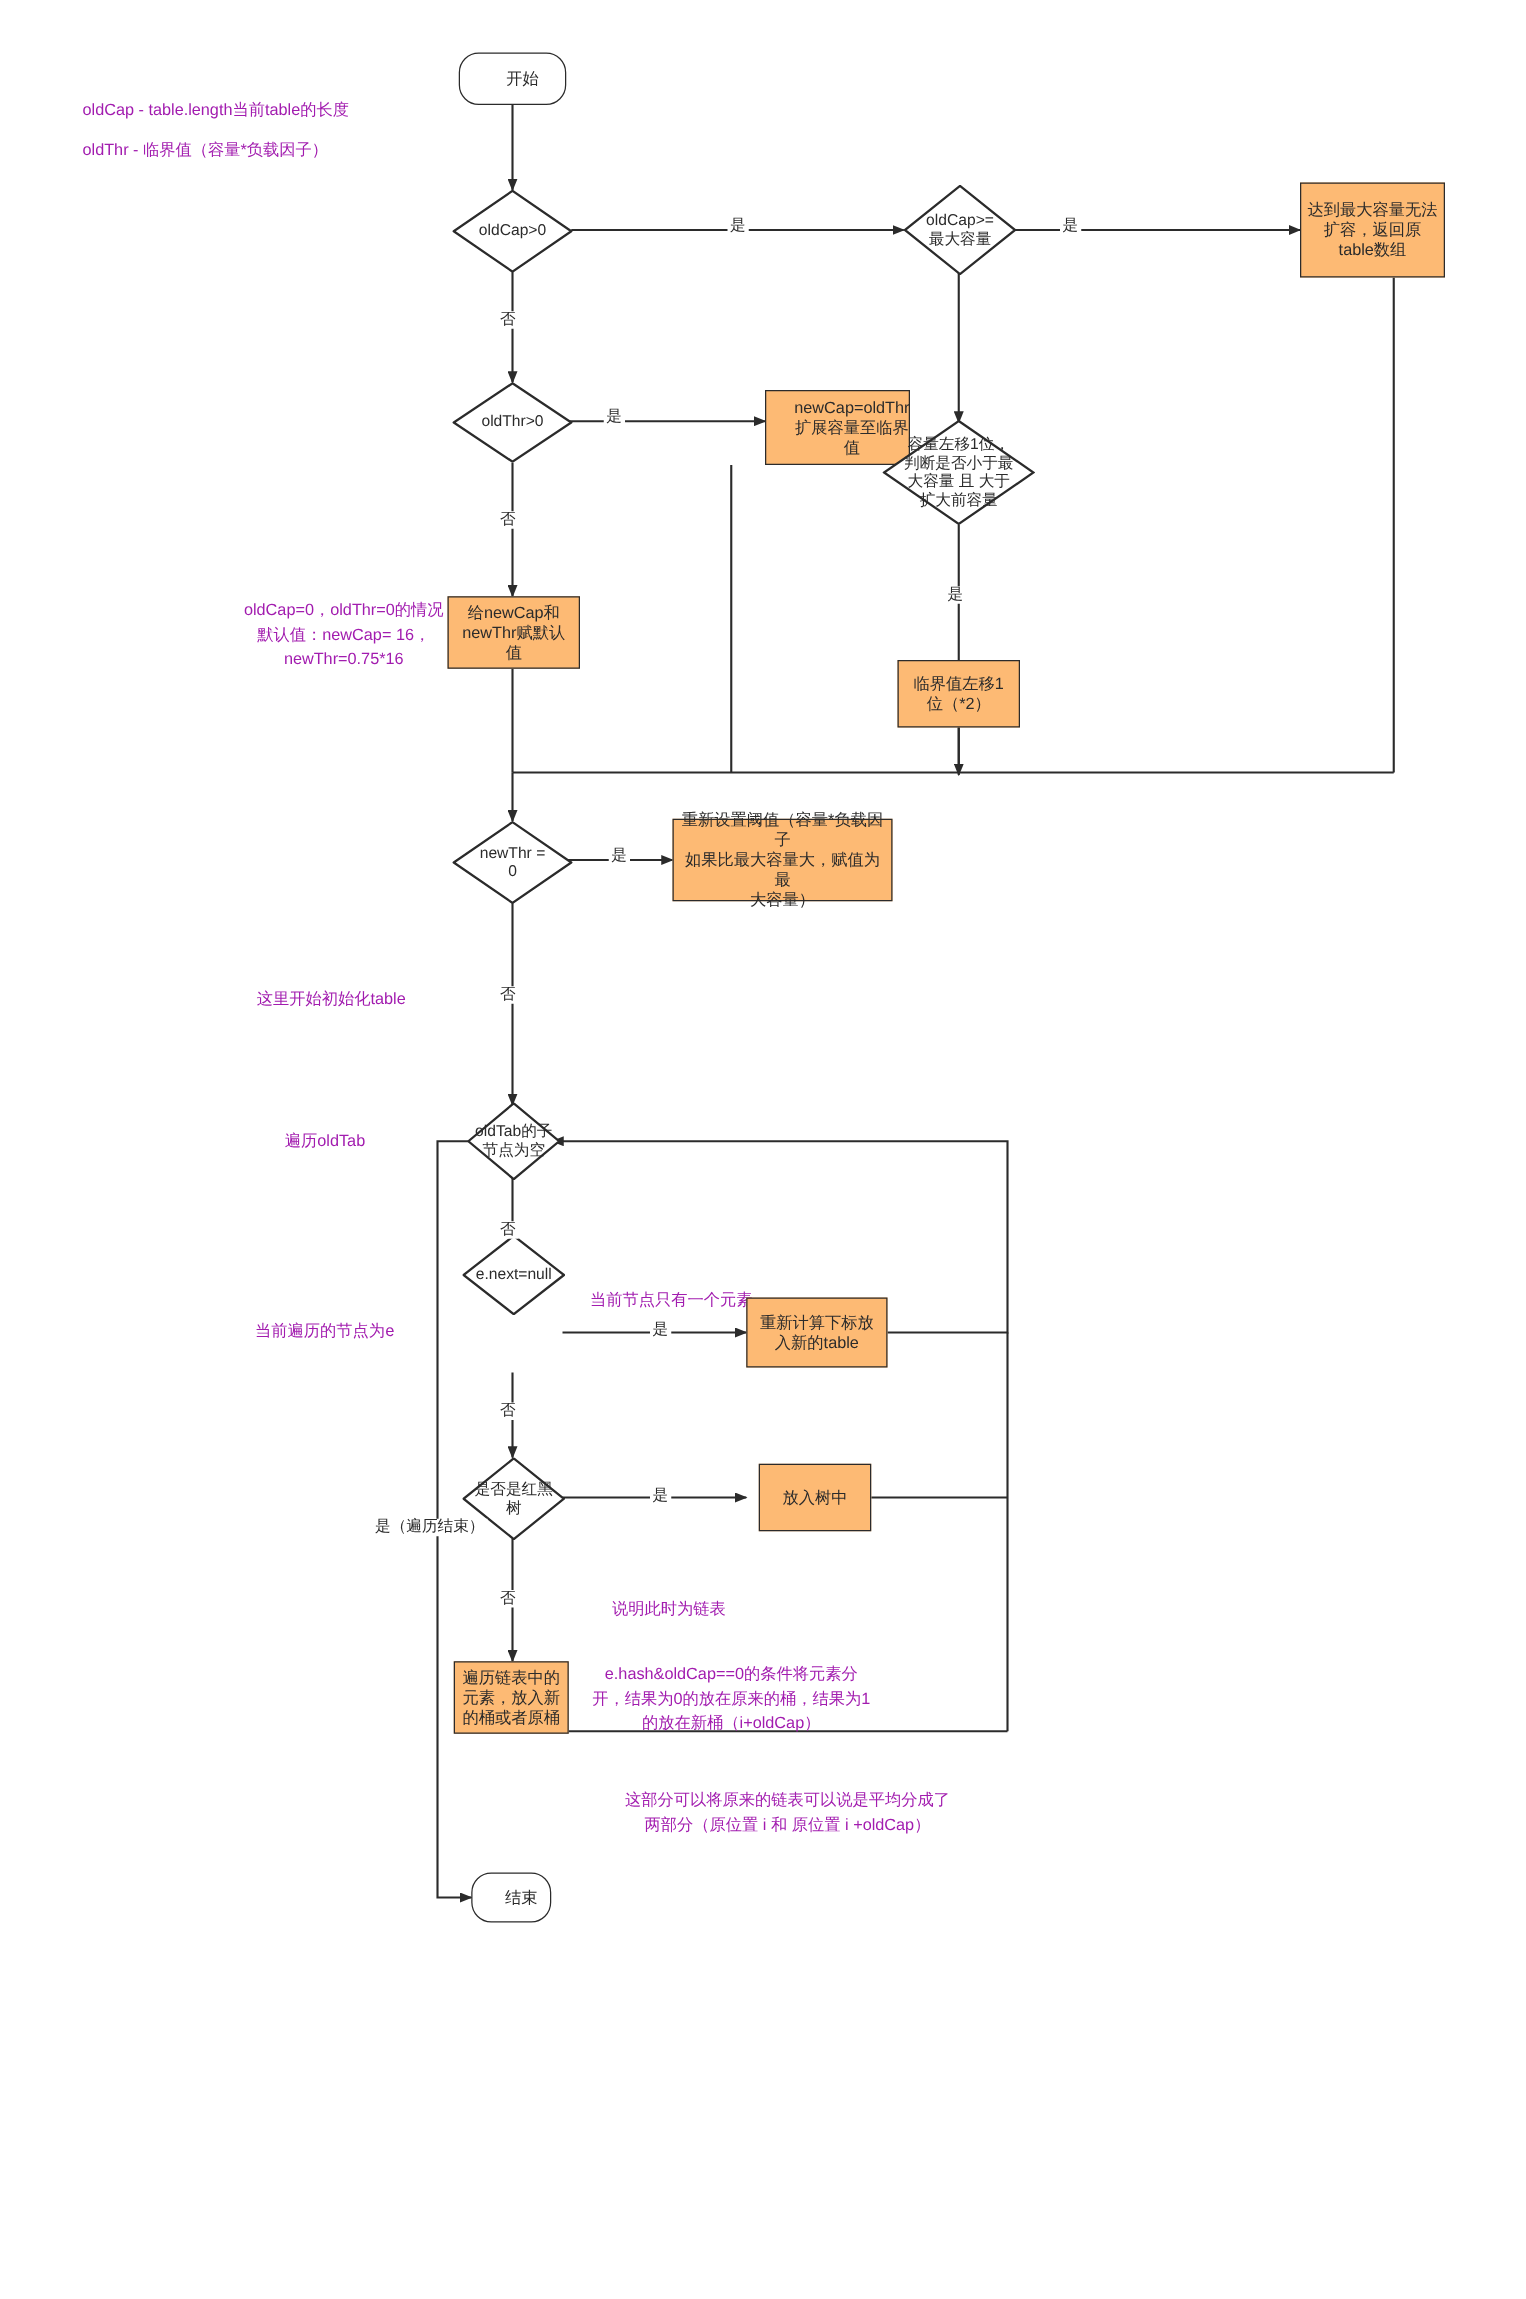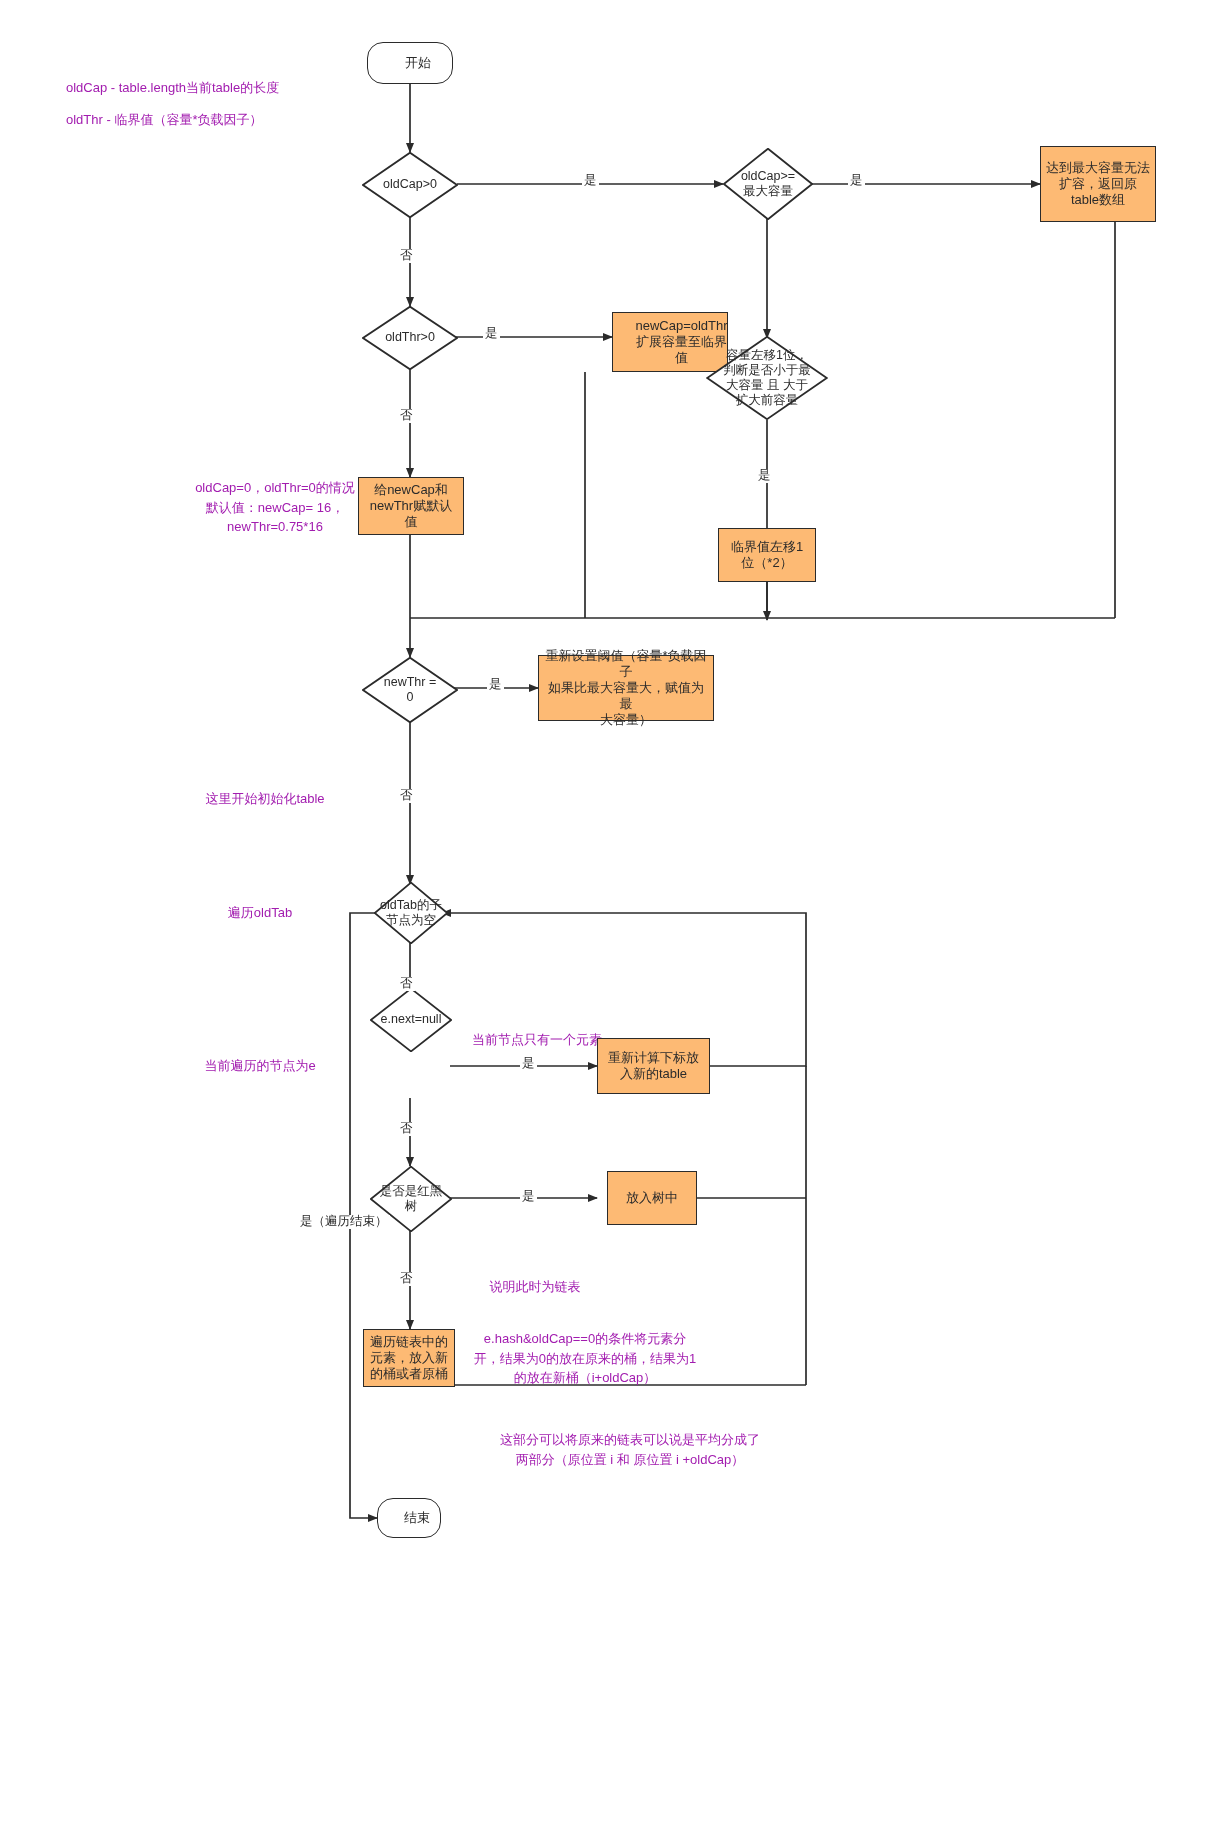--- a/index.html
+++ b/index.html
@@ -147,21 +147,21 @@
   </svg>
 
   <div class="anno left-align" style="left:66px; top:78px; width:260px;">oldCap - table.length当前table的长度</div>
   <div class="anno left-align" style="left:66px; top:110px; width:260px;">oldThr - 临界值（容量*负载因子）</div>
 
   <div class="anno" style="left:115px; top:478px; width:320px;">oldCap=0，oldThr=0的情况
 默认值：newCap= 16，
 newThr=0.75*16</div>
   <div class="anno" style="left:120px; top:789px; width:290px;">这里开始初始化table</div>
   <div class="anno" style="left:150px; top:903px; width:220px;">遍历oldTab</div>
-  <div class="anno" style="left:150px; top:1056px; width:220px;">当前遍历的节点为e</div>
+  <div class="anno" style="left:150px; top:1056px; width:220px;font-family:Liberation Mono, monospace;">当前遍历的节点为e</div>
   <div class="anno" style="left:432px; top:1030px; width:210px;">当前节点只有一个元素</div>
   <div class="anno" style="left:440px; top:1277px; width:190px;">说明此时为链表</div>
   <div class="anno" style="left:455px; top:1329px; width:260px;">e.hash&amp;oldCap==0的条件将元素分
 开，结果为0的放在原来的桶，结果为1
 的放在新桶（i+oldCap）</div>
   <div class="anno" style="left:430px; top:1430px; width:400px;">这部分可以将原来的链表可以说是平均分成了
 两部分（原位置 i 和 原位置 i +oldCap）</div>
 
   <div class="node node-terminal" style="left:367px; top:42px; width:86px; height:42px;">
     <span>开始</span>

